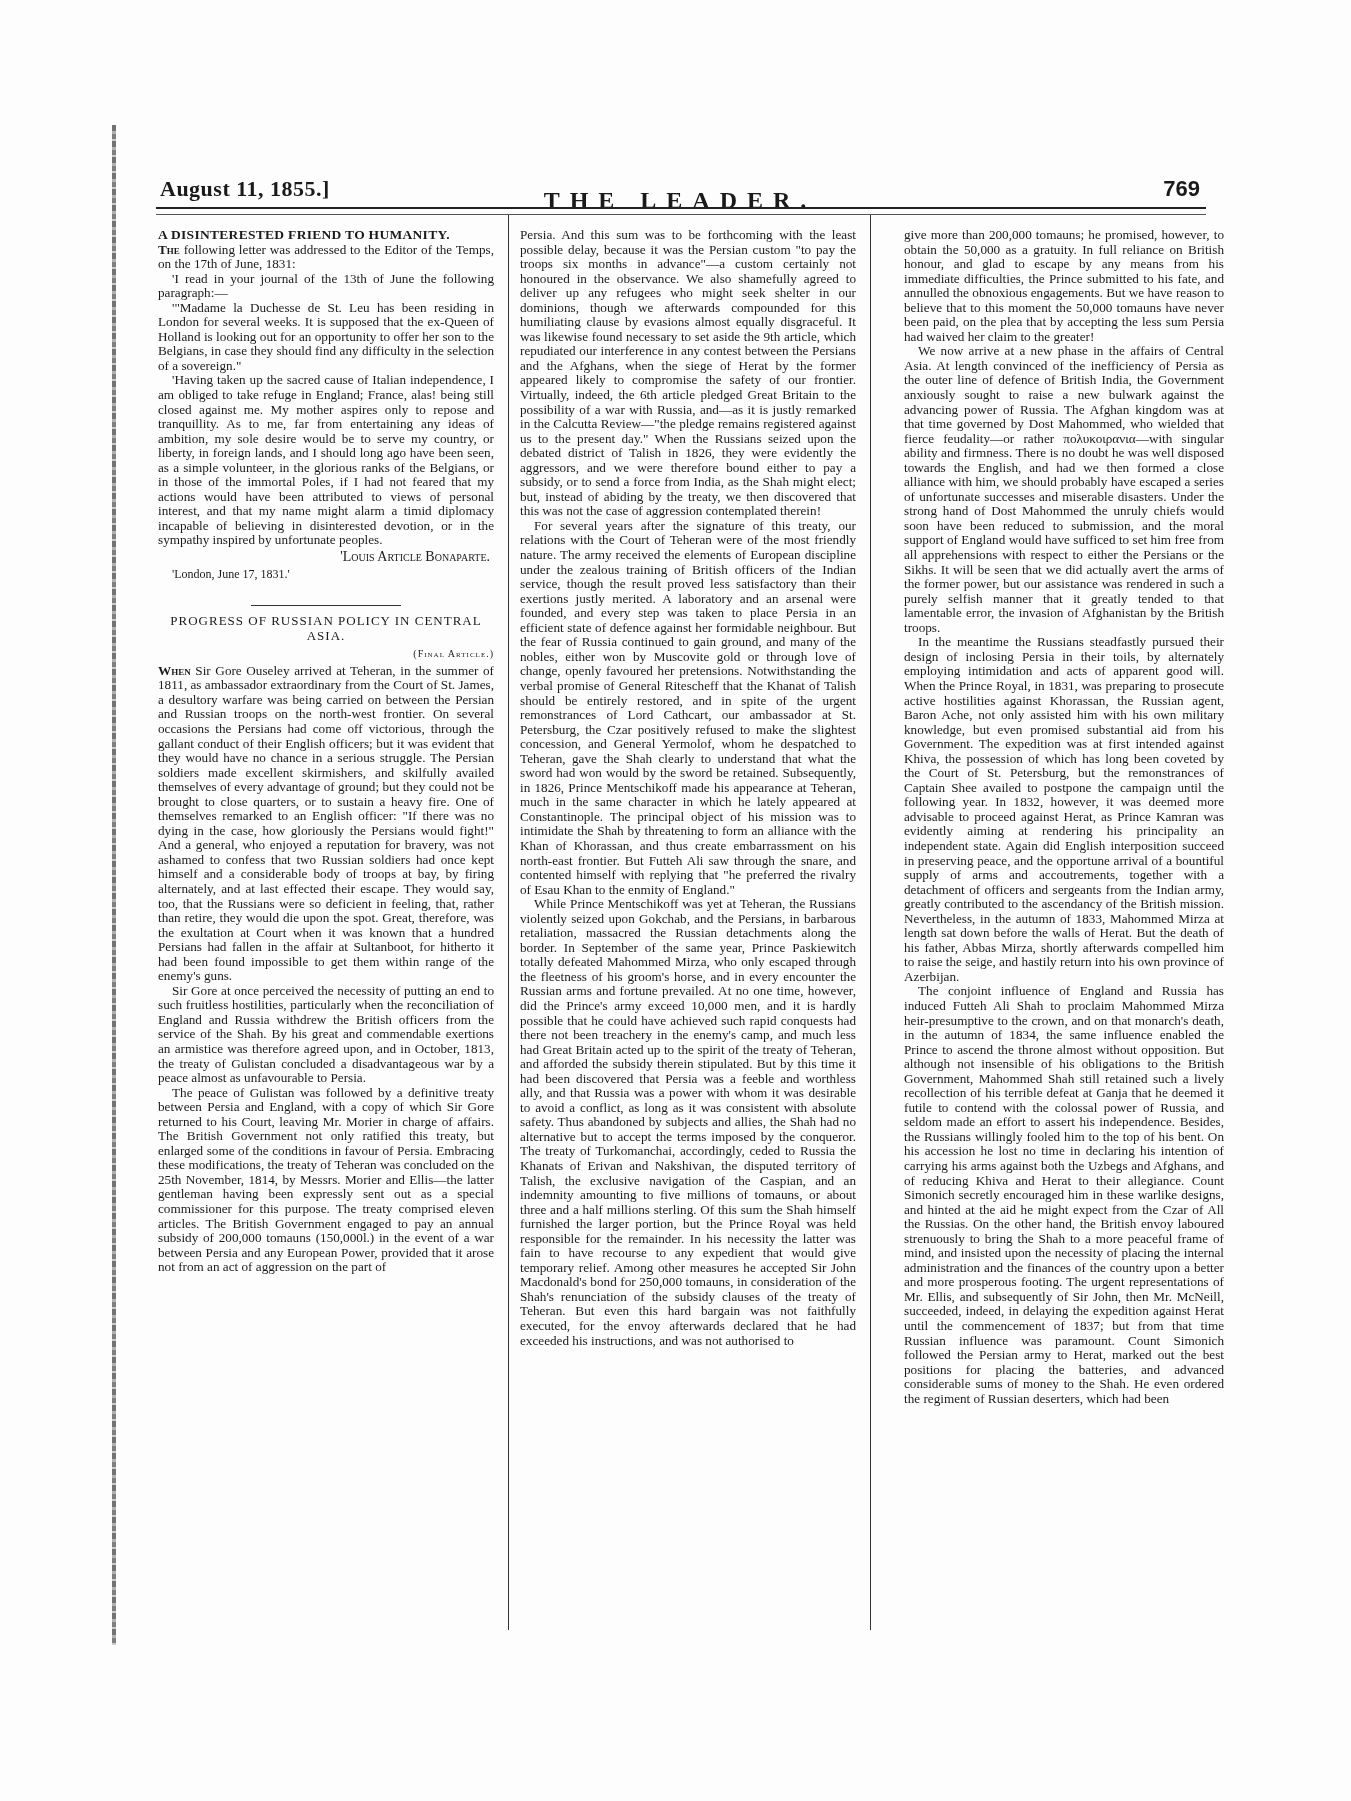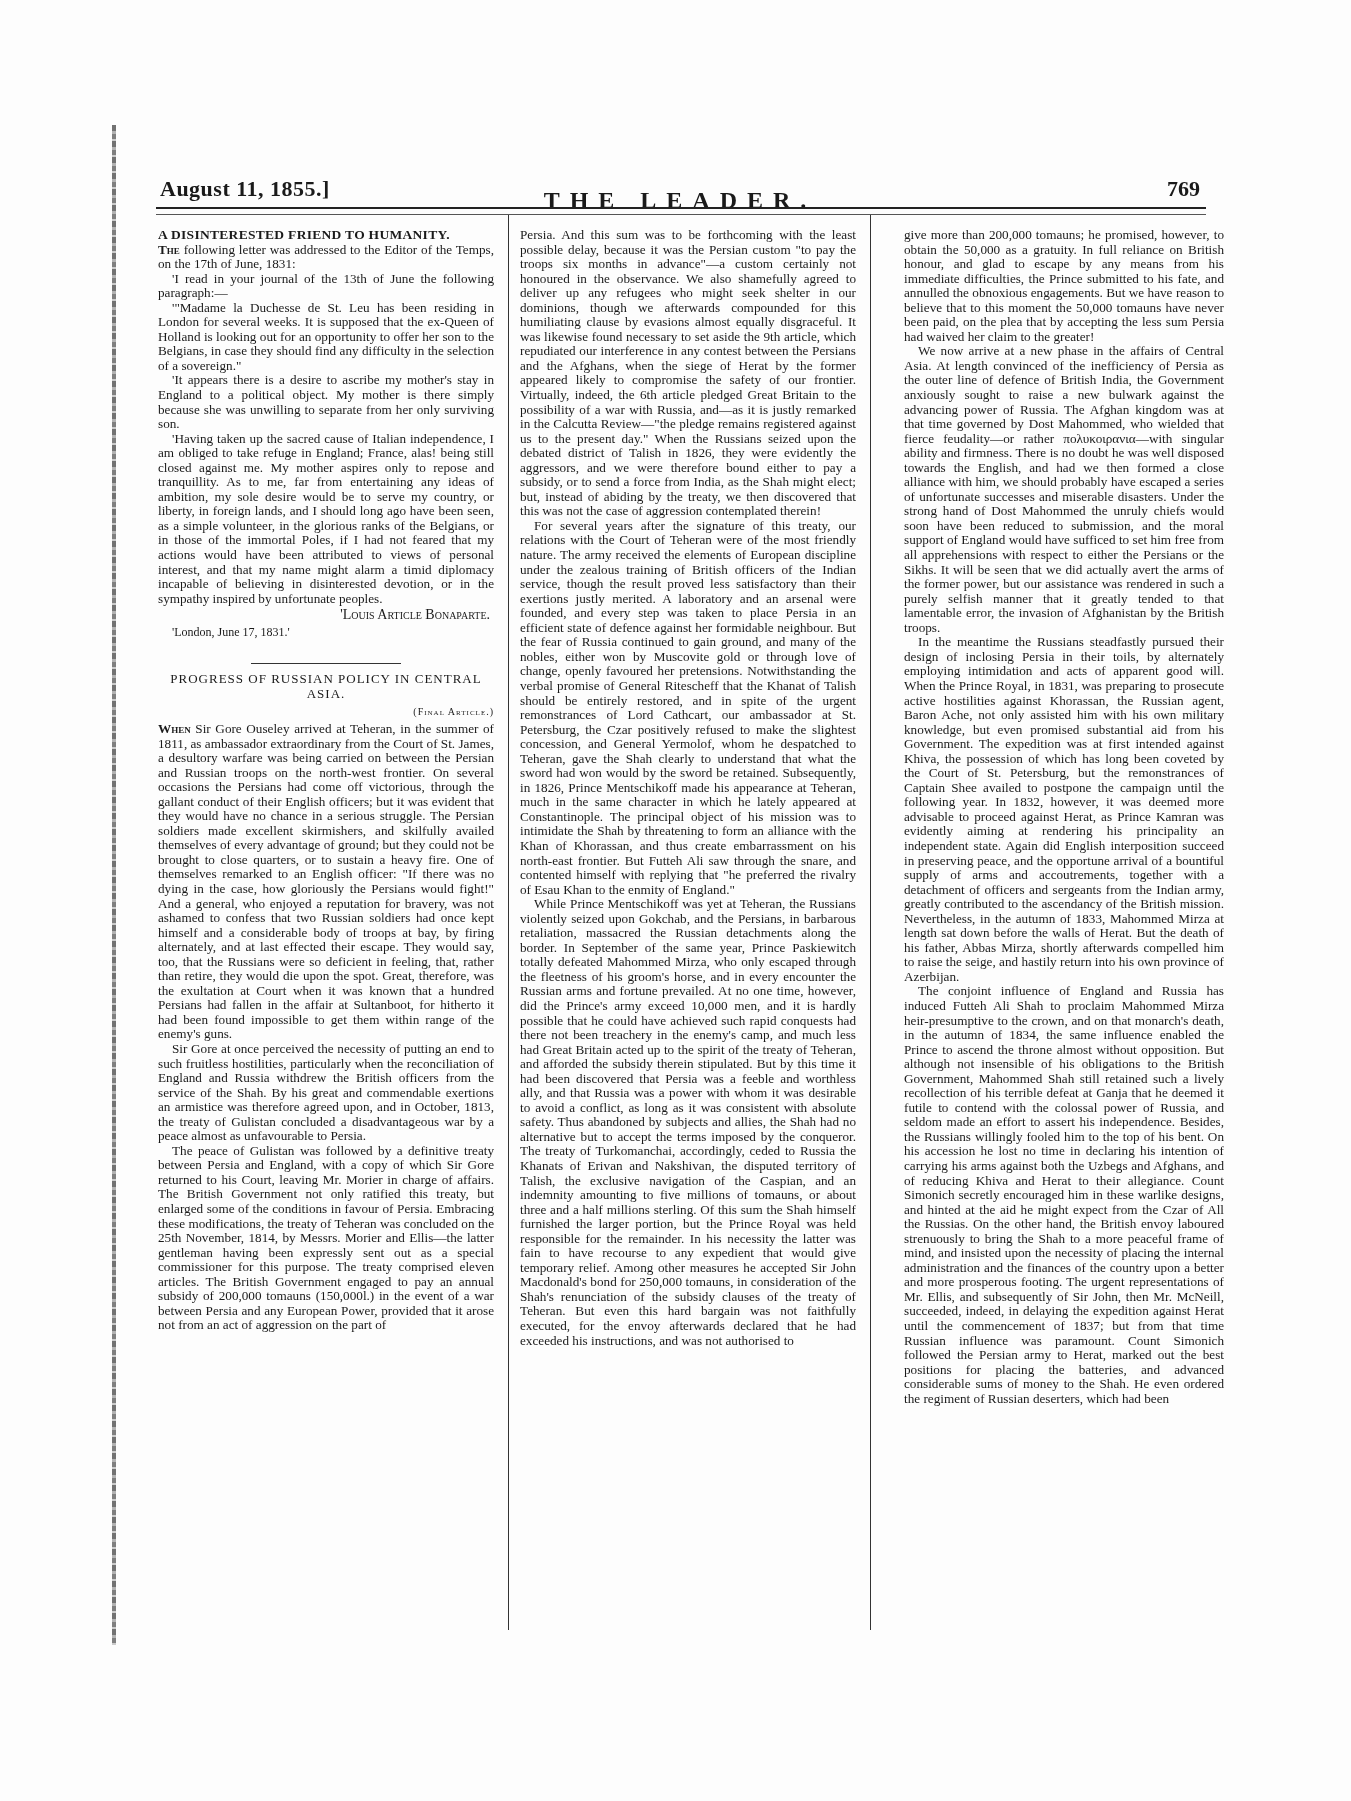--- a/index.html
+++ b/index.html
@@ -5,21 +5,21 @@
   html, body { margin: 0; padding: 0; background: #fdfdfd; }
   body { width: 1351px; height: 1801px; position: relative; overflow: hidden;
          font-family: "DejaVu Serif", "Liberation Serif", serif; color: #1a1a1a; }
   .left-bar { position: absolute; left: 112px; top: 125px; width: 4px; height: 1520px;
               background: repeating-linear-gradient(180deg,#444 0 6px,#999 6px 9px,#555 9px 14px,#bbb 14px 16px); opacity: .75; }
   .masthead { position: absolute; left: 160px; top: 176px; width: 1040px; height: 36px; }
   .masthead .date { position: absolute; left: 0; top: 0; font-size: 22px; font-weight: bold; letter-spacing: .5px;
                     font-family: "Liberation Serif", serif; text-align: right; }
   .masthead .title { position: absolute; left: 360px; top: 11px; width: 320px; text-align: center;
                      font-size: 24px; font-weight: bold; letter-spacing: 10px; font-family: "Liberation Serif", serif; }
-  .masthead .pageno { position: absolute; right: 0; top: 0; font-size: 22px; font-weight: bold; font-family: Liberation Serif, serif; }
+  .masthead .pageno { position: absolute; right: 0; top: 0; font-size: 22px; font-weight: bold; font-family: Liberation Sans, sans-serif; }
   .rule { position: absolute; left: 156px; top: 207px; width: 1050px; height: 5px;
           border-top: 2px solid #222; border-bottom: 1px solid #555; }
   .col { position: absolute; top: 216px; font-size: 13.2px; line-height: 14.55px; text-align: justify;
          font-family: "Liberation Serif", serif; hyphens: auto; margin-top: 12px; }
   .col p { margin: 0; text-indent: 14px; }
   .col p.noindent { text-indent: 0; }
   #col1 { left: 158px; width: 336px; }
   #col2 { left: 520px; width: 336px; }
   #col3 { left: 904px; width: 320px; }
   .vline { position: absolute; top: 215px; width: 1px; background: #333; height: 1415px; }
@@ -44,21 +44,20 @@
 <div class="rule"></div>
 
 <div class="vline" style="left:508px"></div>
 <div class="vline" style="left:870px"></div>
 
 <div class="col" id="col1">
   <p class="headline">A DISINTERESTED FRIEND TO HUMANITY.</p>
   <p class="noindent"><span class="sc">The</span><span> following letter was addressed to the Editor of the Temps, on the 17th of June, 1831:</span></p>
   <p>'I read in your journal of the 13th of June the following paragraph:—</p>
   <p>'"Madame la Duchesse de St. Leu has been residing in London for several weeks. It is supposed that the ex-Queen of Holland is looking out for an opportunity to offer her son to the Belgians, in case they should find any difficulty in the selection of a sovereign."</p>
-  <p>'It appears there is a desire to ascribe my mother's stay in England to a political object. My mother is there simply because she was unwilling to separate from her only surviving son.</p>
   <p>'Having taken up the sacred cause of Italian independence, I am obliged to take refuge in England; France, alas! being still closed against me. My mother aspires only to repose and tranquillity. As to me, far from entertaining any ideas of ambition, my sole desire would be to serve my country, or liberty, in foreign lands, and I should long ago have been seen, as a simple volunteer, in the glorious ranks of the Belgians, or in those of the immortal Poles, if I had not feared that my actions would have been attributed to views of personal interest, and that my name might alarm a timid diplomacy incapable of believing in disinterested devotion, or in the sympathy inspired by unfortunate peoples.</p>
   <p class="signature">'Louis Article Bonaparte.</p>
   <p class="dateline">'London, June 17, 1831.'</p>
   <div class="divider"></div>
   <p class="sec-title">PROGRESS OF RUSSIAN POLICY IN CENTRAL ASIA.</p>
   <p class="sec-sub">(Final Article.)</p>
   <p class="noindent"><span class="sc">When</span><span> Sir Gore Ouseley arrived at Teheran, in the summer of 1811, as ambassador extraordinary from the Court of St. James, a desultory warfare was being carried on between the Persian and Russian troops on the north-west frontier. On several occasions the Persians had come off victorious, through the gallant conduct of their English officers; but it was evident that they would have no chance in a serious struggle. The Persian soldiers made excellent skirmishers, and skilfully availed themselves of every advantage of ground; but they could not be brought to close quarters, or to sustain a heavy fire. One of themselves remarked to an English officer: "If there was no dying in the case, how gloriously the Persians would fight!" And a general, who enjoyed a reputation for bravery, was not ashamed to confess that two Russian soldiers had once kept himself and a considerable body of troops at bay, by firing alternately, and at last effected their escape. They would say, too, that the Russians were so deficient in feeling, that, rather than retire, they would die upon the spot. Great, therefore, was the exultation at Court when it was known that a hundred Persians had fallen in the affair at Sultanboot, for hitherto it had been found impossible to get them within range of the enemy's guns.</span></p>
   <p>Sir Gore at once perceived the necessity of putting an end to such fruitless hostilities, particularly when the reconciliation of England and Russia withdrew the British officers from the service of the Shah. By his great and commendable exertions an armistice was therefore agreed upon, and in October, 1813, the treaty of Gulistan concluded a disadvantageous war by a peace almost as unfavourable to Persia.</p>
   <p>The peace of Gulistan was followed by a definitive treaty between Persia and England, with a copy of which Sir Gore returned to his Court, leaving Mr. Morier in charge of affairs. The British Government not only ratified this treaty, but enlarged some of the conditions in favour of Persia. Embracing these modifications, the treaty of Teheran was concluded on the 25th November, 1814, by Messrs. Morier and Ellis—the latter gentleman having been expressly sent out as a special commissioner for this purpose. The treaty comprised eleven articles. The British Government engaged to pay an annual subsidy of 200,000 tomauns (150,000l.) in the event of a war between Persia and any European Power, provided that it arose not from an act of aggression on the part of</p>
 </div>

